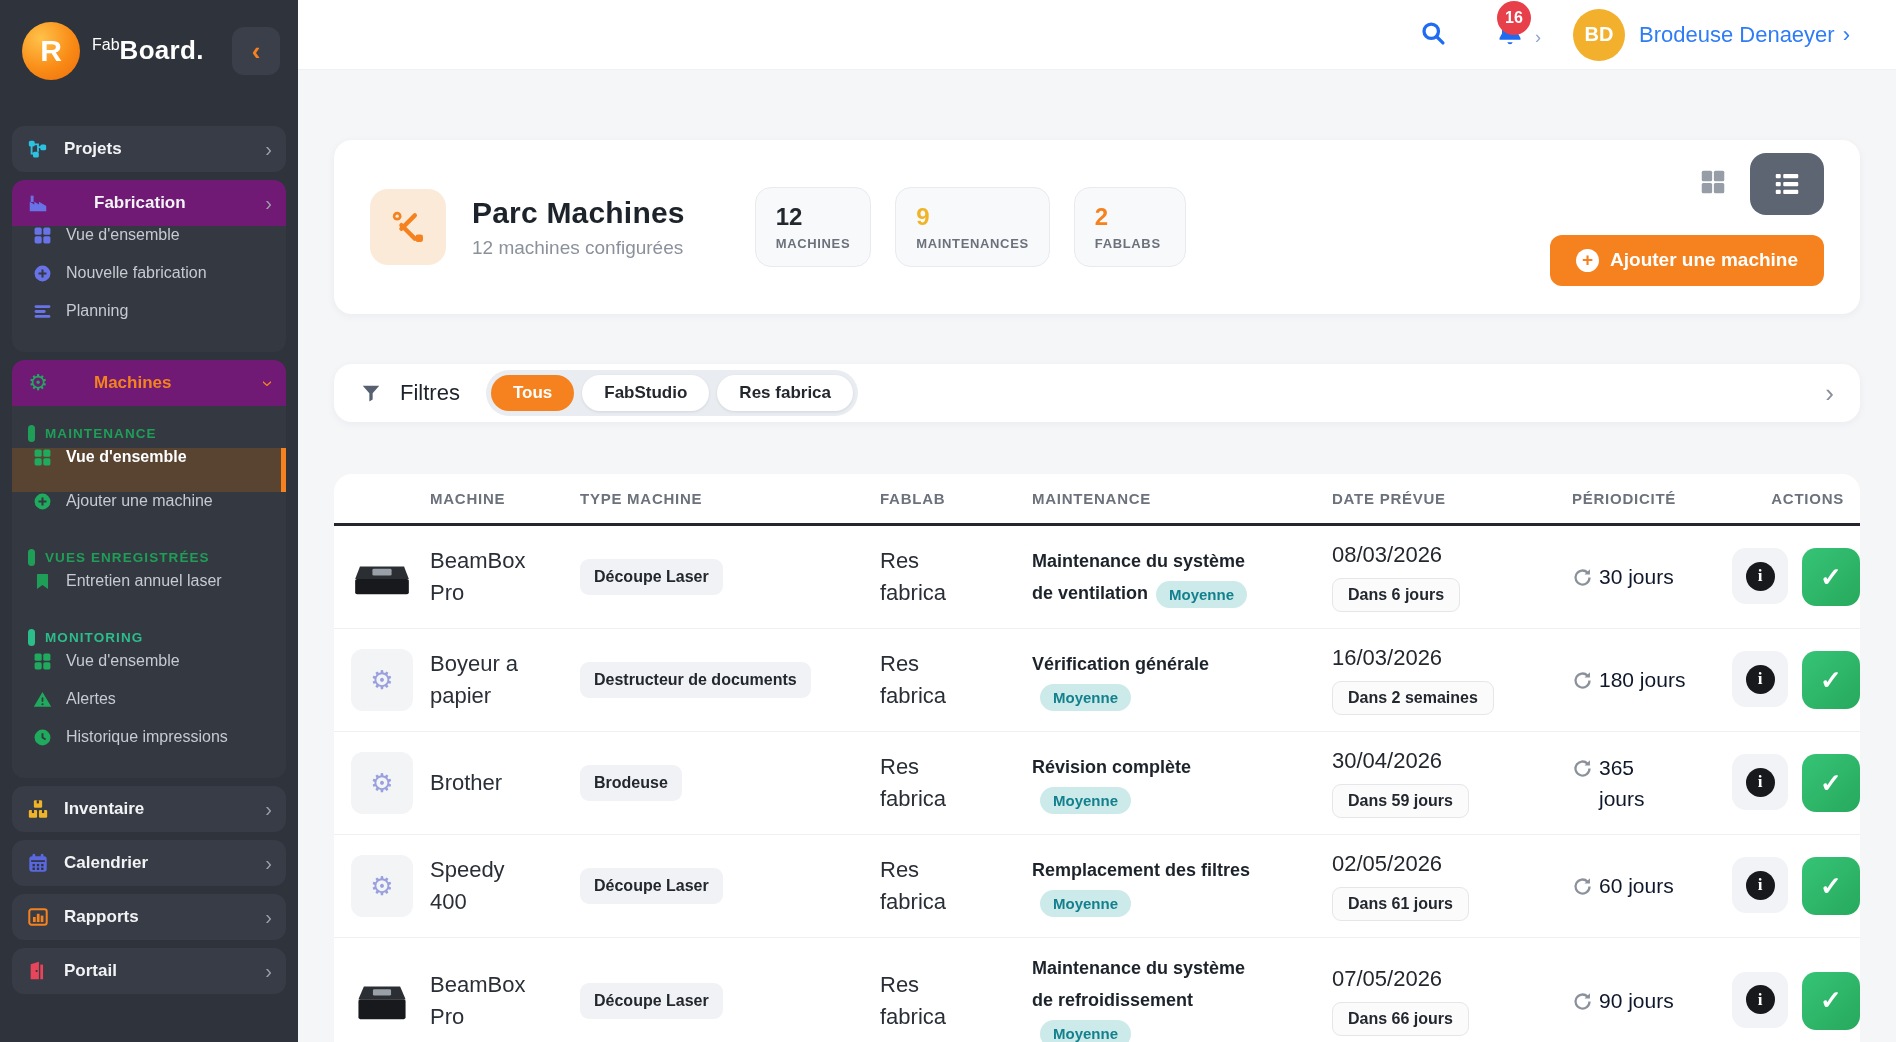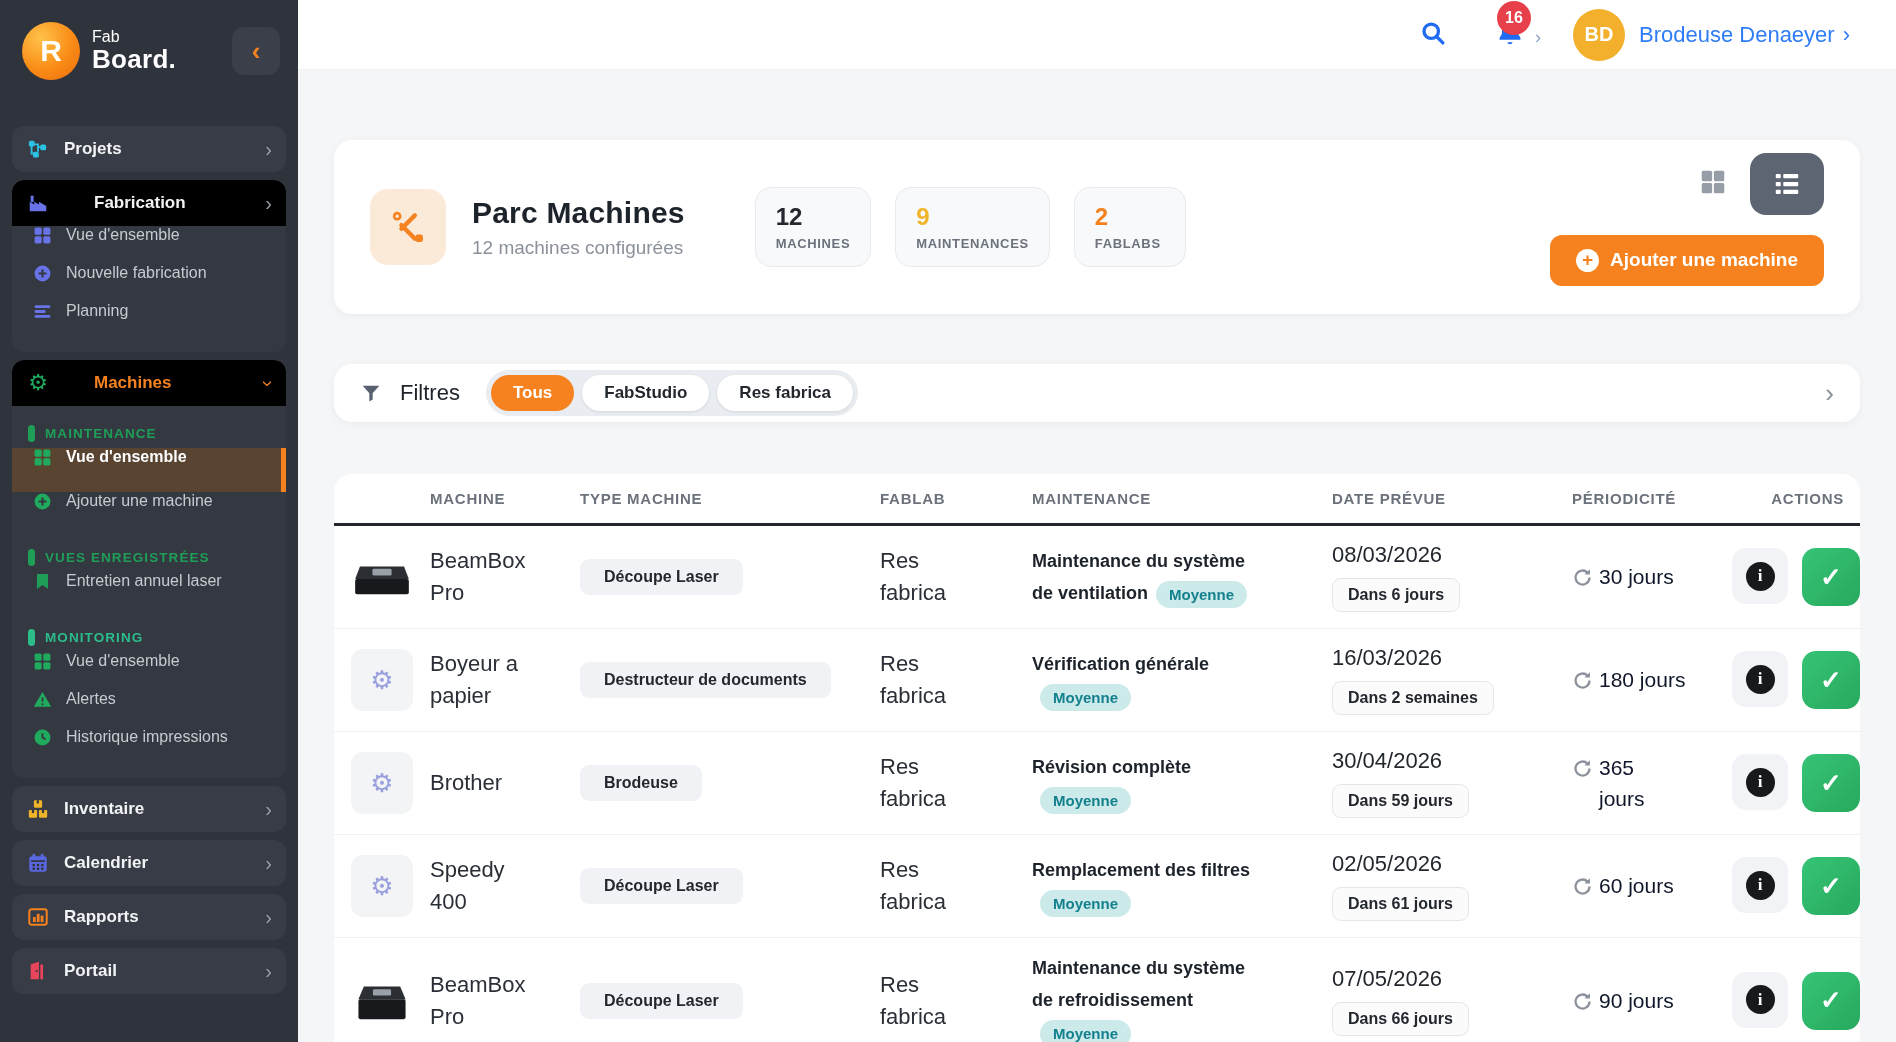--- a/index.html
+++ b/index.html
@@ -9,34 +9,34 @@
   
   .sidebar { position:fixed; left:0; top:0; width:298px; height:1042px;
     background:#2f333c; color:#fff; z-index:10; }
   .sb-head { display:flex; align-items:center; justify-content:space-between;
     padding:22px 18px 10px 22px; }
   .logo { display:flex; align-items:center; gap:12px; cursor:pointer; }
   .logo-mark { width:58px; height:58px; border-radius:50%;
     background:radial-gradient(circle at 32% 28%, #ffc24a, #f98c16 55%, #ee6c0c);
     display:flex; align-items:center; justify-content:center;
     font-weight:bold; font-size:30px; color:#fff; }
-  .logo-text { display:flex; flex-direction:column; line-height:1.05; }
+  .logo-text { display:flex; flex-direction:row; line-height:1.05; }
   .logo-text .lt { font-size:16px; color:#fff; }
   .logo-text .lb { font-size:26px; font-weight:bold; color:#fff; letter-spacing:.3px; }
   .collapse-btn { width:48px; height:48px; border:none; border-radius:12px;
     background:#3b3f49; color:#f5821f; font-size:26px; font-weight:bold;
     cursor:pointer; line-height:1; }
   nav { padding:36px 12px 0 12px; }
   .nav-item, .grp-parent { display:flex; align-items:center; gap:14px;
     height:46px; padding:0 14px; border-radius:12px; background:#383c46;
     margin-bottom:8px; cursor:pointer; font-size:17px; font-weight:bold; color:#f2f3f5; }
   .nav-item .chev, .grp-parent .chev { margin-left:auto; color:#9aa0a8;
     font-size:20px; font-weight:normal; }
   .nav-group { background:#343841; border-radius:12px; margin-bottom:8px; overflow:hidden; }
-  .nav-group .grp-parent { margin-bottom:0; background:#000000; border-radius:12px 12px 0 0;gap:44px; }
+  .nav-group .grp-parent { margin-bottom:0; background:#701a75; border-radius:12px 12px 0 0;gap:44px; }
   .sub-item { display:flex; align-items:flex-start; gap:12px; height:38px;
     padding:0 14px 0 18px; font-size:16px; color:#c6cad1; cursor:pointer; }
   .sub-item.active { background:#584431; border-right:5px solid #f5821f;
     color:#fff; font-weight:bold; height:44px; }
   .sec-head { display:flex; align-items:center; gap:10px; height:30px;
     margin-top:12px; padding:0 14px 0 16px; font-size:13.5px; font-weight:bold;
     letter-spacing:.08em; color:#1f9e58; }
   .sec-head.teal { color:#2bbd8a; }
   .sec-bar { width:7px; height:17px; border-radius:4px; background:#1f9e58; }
   .sec-head.teal .sec-bar { background:#2bbd8a; }
@@ -104,21 +104,21 @@
     align-items:center; }
   .thead { height:52px; border-bottom:3px solid #23262c; }
   .th { font-size:15px; font-weight:bold; color:#6c727c; letter-spacing:.05em; }
   .th.right { justify-self:end; padding-right:16px; }
   .trow { min-height:103px; border-bottom:1px solid #eef0f3; padding:14px 0; }
   .cell-img { display:flex; justify-content:center; }
   .ph-gear { width:62px; height:62px; border-radius:12px; background:#f3f4f6;
     display:flex; align-items:center; justify-content:center;
     color:#9aa0dd; font-size:26px; }
   .m-name { font-size:22px; color:#2a2f37; line-height:1.45; padding-right:40px; }
-  .type-badge { display:inline-block; background:#f1f2f5; border-radius:9px; padding:9px 24px;
+  .type-badge { display:inline-block; background:#f1f2f5; border-radius:9px; padding:9px 14px;
     font-size:16px; font-weight:bold; color:#23272e; white-space:nowrap; }
   .fablab { font-size:22px; color:#2a2f37; line-height:1.45; padding-right:60px; }
   .maint { font-size:18px; font-weight:bold; color:#1d232b; line-height:1.8; padding-right:65px; }
   .prio { display:inline-block; background:#cdeaea; color:#13808d; border-radius:999px;
     padding:4px 13px; font-size:15px; font-weight:bold; margin-left:8px; line-height:1.3;
     vertical-align:middle; }
   .date-v { font-size:22px; color:#23272e; }
   .due { display:inline-block; margin-top:10px; background:#fbfbfc; border:1.5px solid #e4e6ea;
     border-radius:9px; padding:7px 15px; font-size:16px; font-weight:bold; color:#23272e;
     white-space:nowrap; }

